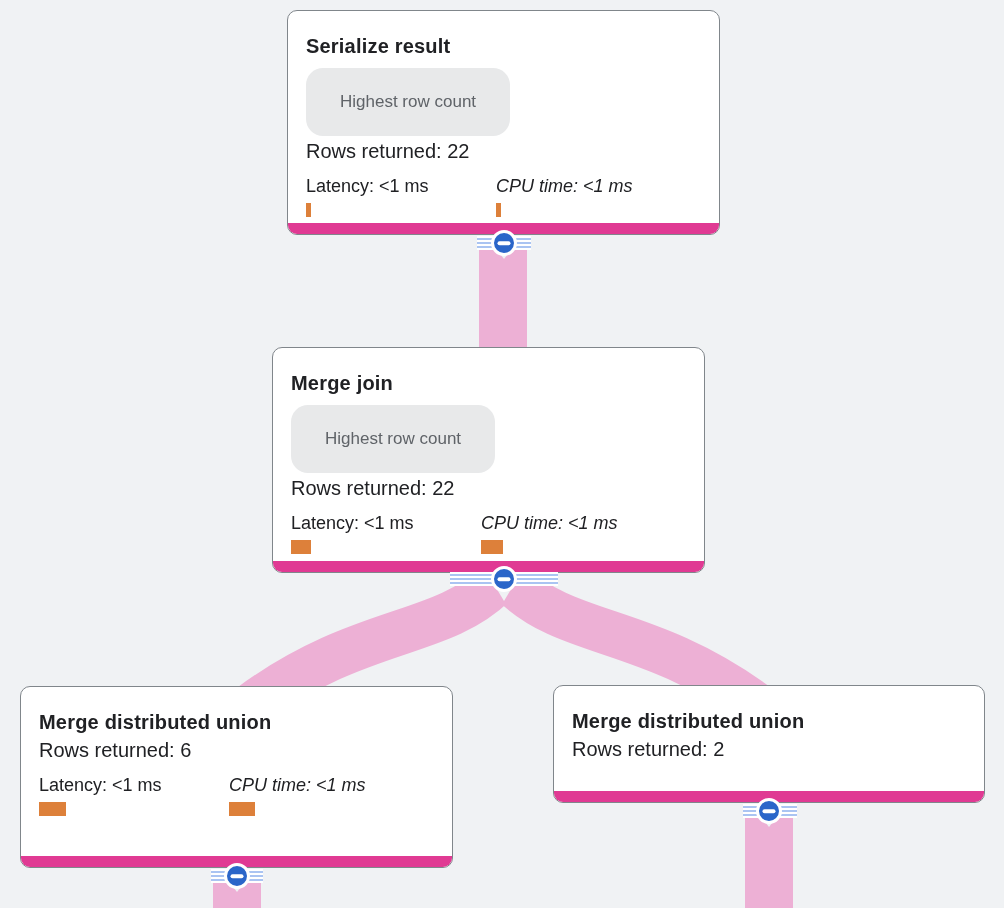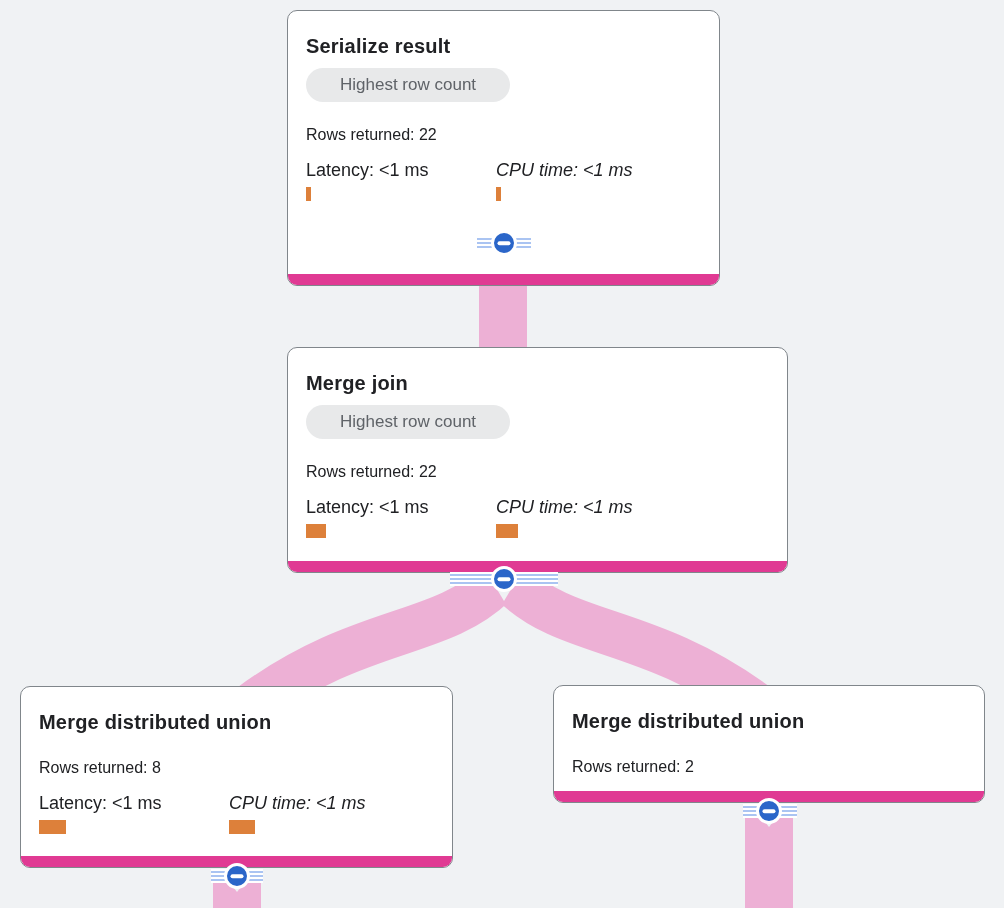--- a/index.html
+++ b/index.html
@@ -7,24 +7,24 @@
     position:relative;width:1004px;height:908px;background:#f0f2f4;
     font-family:"Liberation Sans",sans-serif;overflow:hidden;
   }
   .edge-layer{position:absolute;left:0;top:0;width:1004px;height:908px;}
   .card{
     position:absolute;background:#ffffff;border:1px solid #80868b;border-radius:10px;
     box-sizing:border-box;padding:22px 18px 0 18px;
   }
   .card-title{font-size:20px;line-height:26px;font-weight:700;color:#202124;letter-spacing:.2px;}
   .badge{
-    display:inline-block;margin-top:9px;height:34px;line-height:34px;padding:0 34px;
+    display:inline-block;margin-top:9px;height:34px;line-height:34px;padding:17px 34px;
     background:#e8e9ea;border-radius:17px;font-size:17px;font-weight:500;color:#5f6368;
   }
-  .rows{margin-top:22px;font-size:16px;line-height:22px;color:#202124;}
+  .rows{margin-top:4px;font-size:20px;line-height:22px;color:#202124;}
   .metrics{display:flex;margin-top:13px;}
   .metric{width:190px;}
   .metric:last-child{width:auto;font-style:italic;}
   .metric-label{font-size:18px;line-height:22px;color:#202124;}
   .metric-bar{height:14px;margin-top:6px;background:#dd803a;}
   .accent-bar{
     position:absolute;left:0;right:0;bottom:0;height:11px;background:#e03a93;
     border-radius:0 0 9px 9px;
   }
   .band{
@@ -53,57 +53,57 @@
     <path d="M495,584 C440,638 360,625 250,706" stroke="#edb0d5" stroke-width="45" fill="none"></path>
     <path d="M513,584 C568,638 648,625 758,706" stroke="#edb0d5" stroke-width="45" fill="none"></path>
     <rect x="213" y="874" width="48" height="34" fill="#edb0d5"></rect>
     <rect x="745" y="810" width="48" height="98" fill="#edb0d5"></rect>
     <polygon points="497,250 511,250 504,259" fill="#f0f2f4"></polygon>
     <polygon points="495,586 513,586 504,601" fill="#f0f2f4"></polygon>
     <polygon points="230,883 244,883 237,892" fill="#f0f2f4"></polygon>
     <polygon points="762,818 776,818 769,827" fill="#f0f2f4"></polygon>
   </svg>
 
-  <div class="card" style="left:287px;top:10px;width:433px;height:276px">
+  <div class="card" style="left:287px;top:10px;width:433px;height:225px">
     <div class="card-title">Serialize result</div>
     <div><span class="badge">Highest row count</span></div>
     <div class="rows">Rows returned: 22</div>
     <div class="metrics">
       <div class="metric">
         <div class="metric-label">Latency: &lt;1 ms</div>
         <div class="metric-bar" style="width: 5px;"></div>
       </div>
       <div class="metric">
         <div class="metric-label">CPU time: &lt;1 ms</div>
         <div class="metric-bar" style="width: 5px;"></div>
       </div>
     </div>
     <div class="accent-bar"></div>
   </div>
 
-  <div class="card" style="left:287px;top:347px;width:501px;height:226px">
+  <div class="card" style="left:272px;top:347px;width:433px;height:226px">
     <div class="card-title">Merge join</div>
     <div><span class="badge">Highest row count</span></div>
     <div class="rows">Rows returned: 22</div>
     <div class="metrics">
       <div class="metric">
         <div class="metric-label">Latency: &lt;1 ms</div>
         <div class="metric-bar" style="width: 20px;"></div>
       </div>
       <div class="metric">
         <div class="metric-label">CPU time: &lt;1 ms</div>
         <div class="metric-bar" style="width: 22px;"></div>
       </div>
     </div>
     <div class="accent-bar"></div>
   </div>
 
   <div class="card" style="left:20px;top:686px;width:433px;height:182px">
     <div class="card-title">Merge distributed union</div>
-    <div class="rows">Rows returned: 8</div>
+    <div class="rows">Rows returned: 6</div>
     <div class="metrics">
       <div class="metric">
         <div class="metric-label">Latency: &lt;1 ms</div>
         <div class="metric-bar" style="width: 27px;"></div>
       </div>
       <div class="metric">
         <div class="metric-label">CPU time: &lt;1 ms</div>
         <div class="metric-bar" style="width: 26px;"></div>
       </div>
     </div>

